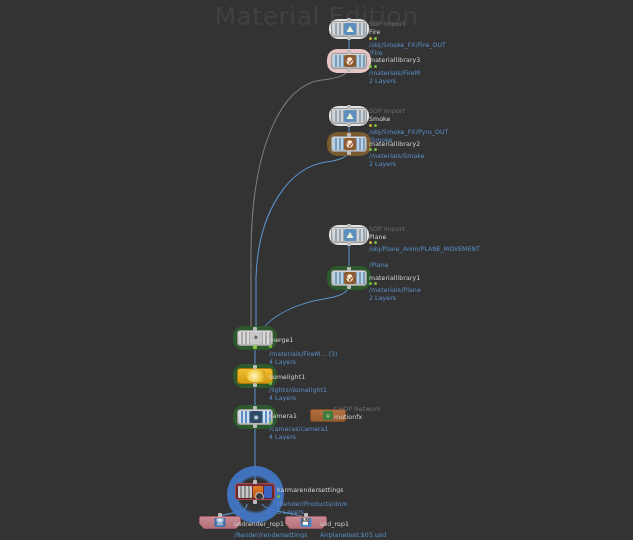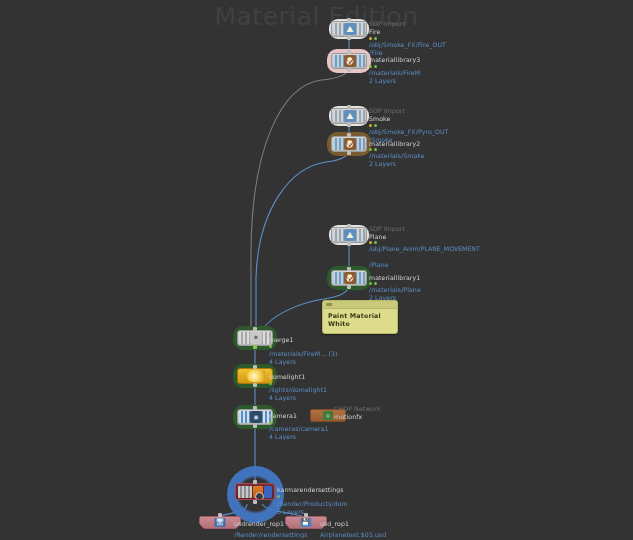--- a/index.html
+++ b/index.html
@@ -257,26 +257,20 @@
     <div class="port" style="left:16px;top:15px;"></div>
   </div>
   <div class="lbl lbl-name" style="left:369px;top:274px">materiallibrary1</div>
   <div class="dots" style="left:369px;top:282px">
       <div class="dot g"></div>
       <div class="dot g"></div>
     </div>
   <div class="lbl lbl-path" style="left:369px;top:286px">/materials/Plane</div>
   <div class="lbl lbl-layers" style="left:369px;top:294px">2 Layers</div>
 
-  <div class="sticky" style="left:322px;top:300px;width:74px;height:32px">
-    <div class="bar">
-        <div class="barbtn"></div>
-      </div>
-    <div class="txt">Paint Material White</div>
-  </div>
 
   <div class="node" style="left:237px;top:330px">
     <div class="flag" style="left:-4px;top:-4px;width:44px;height:24px;background:#2c5a2c;border-radius:10px;"></div>
     <div class="chip">
       <div class="stripes" style="background:repeating-linear-gradient(90deg,#dcdcdc 0px,#dcdcdc 2px,#a8a8a8 2px,#a8a8a8 4px);"></div>
       <div class="stripesR" style="background:repeating-linear-gradient(90deg,#dcdcdc 0px,#dcdcdc 2px,#a8a8a8 2px,#a8a8a8 4px);"></div>
       <div class="glyph" style="background:#c8c8c8;color:#3a3a3a;font-size:7px;">✶</div>
     </div>
     <div class="port" style="left:16px;top:-3px;"></div>
     <div class="port" style="left:16px;top:15px;background:#8fc24a;"></div>

